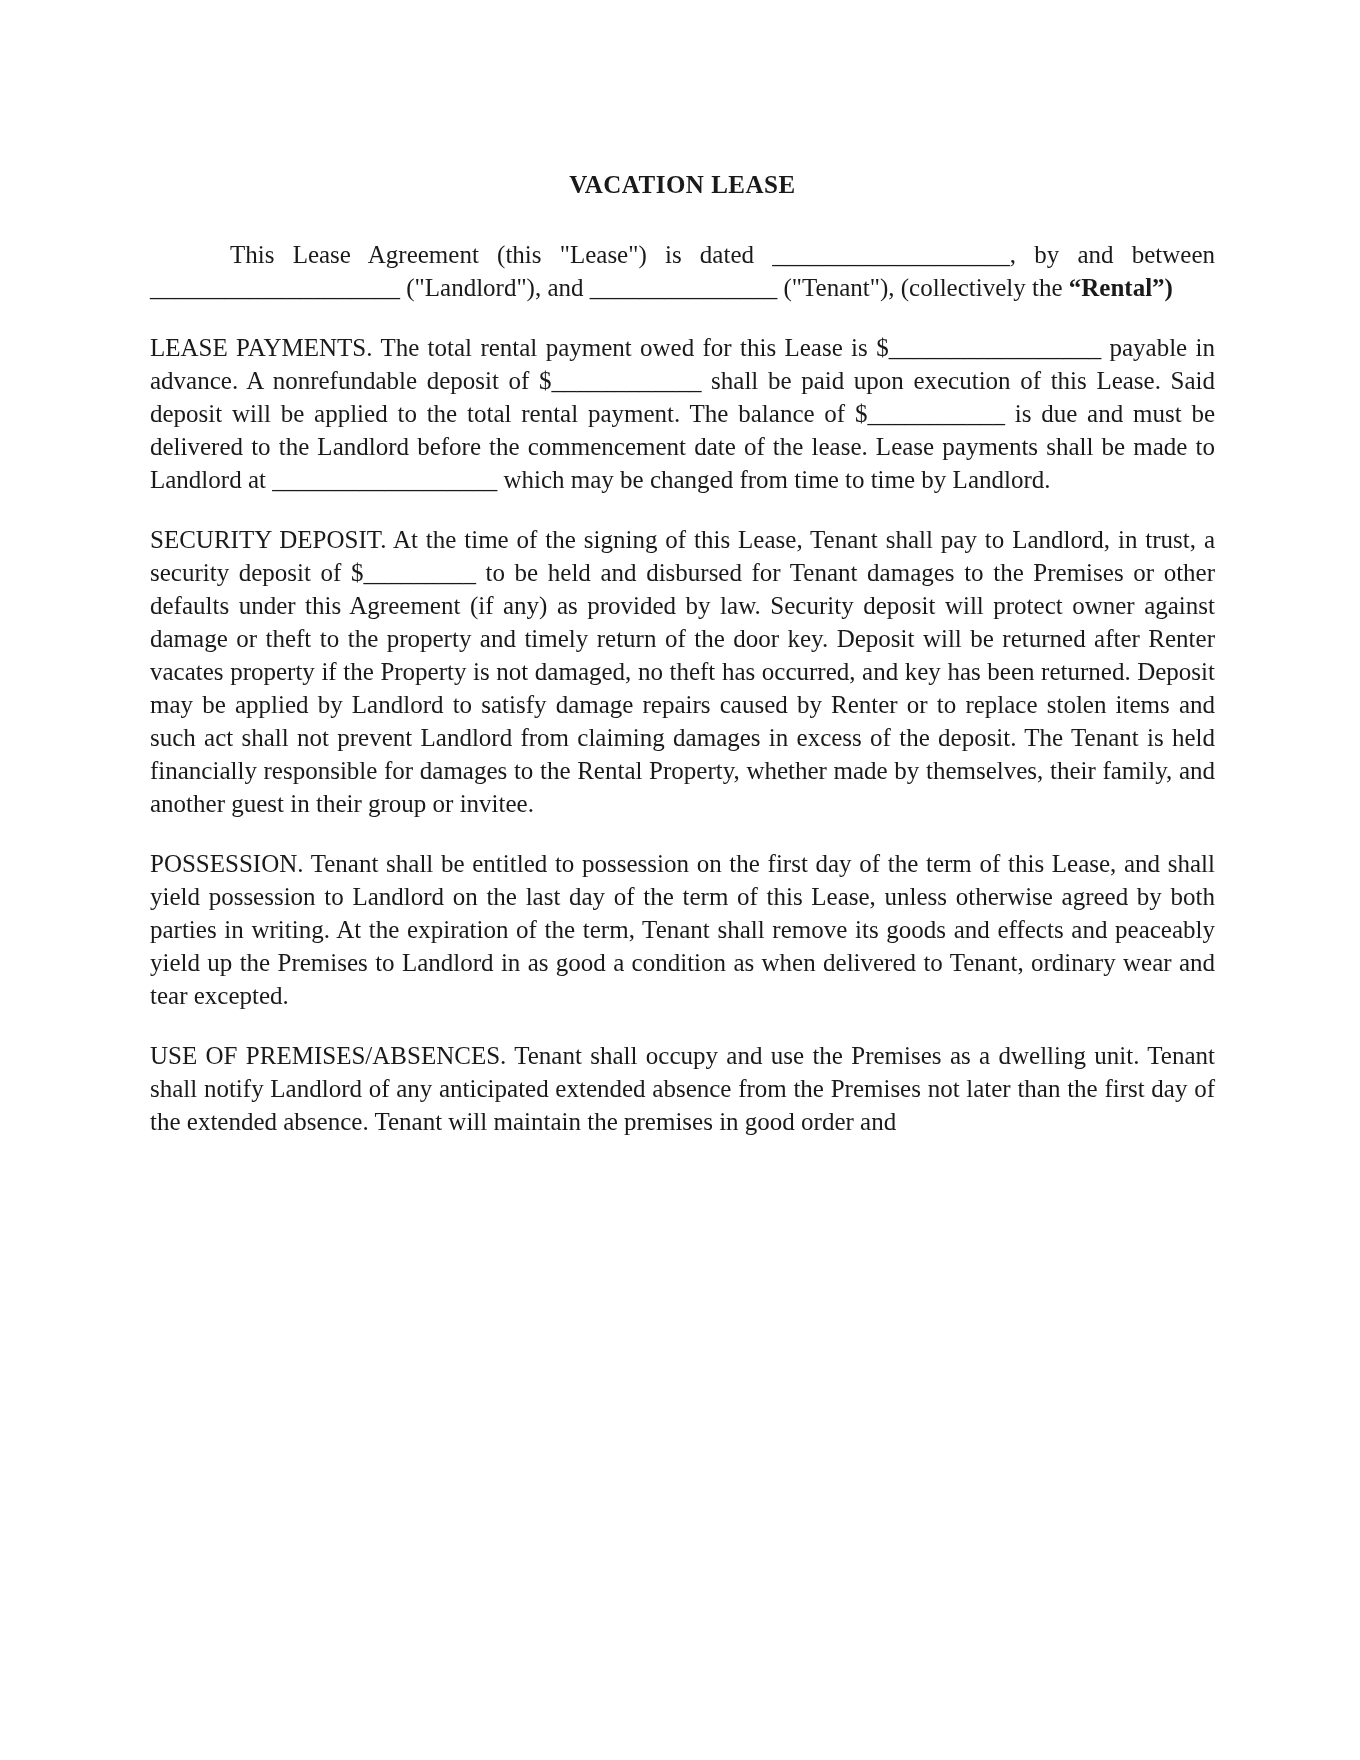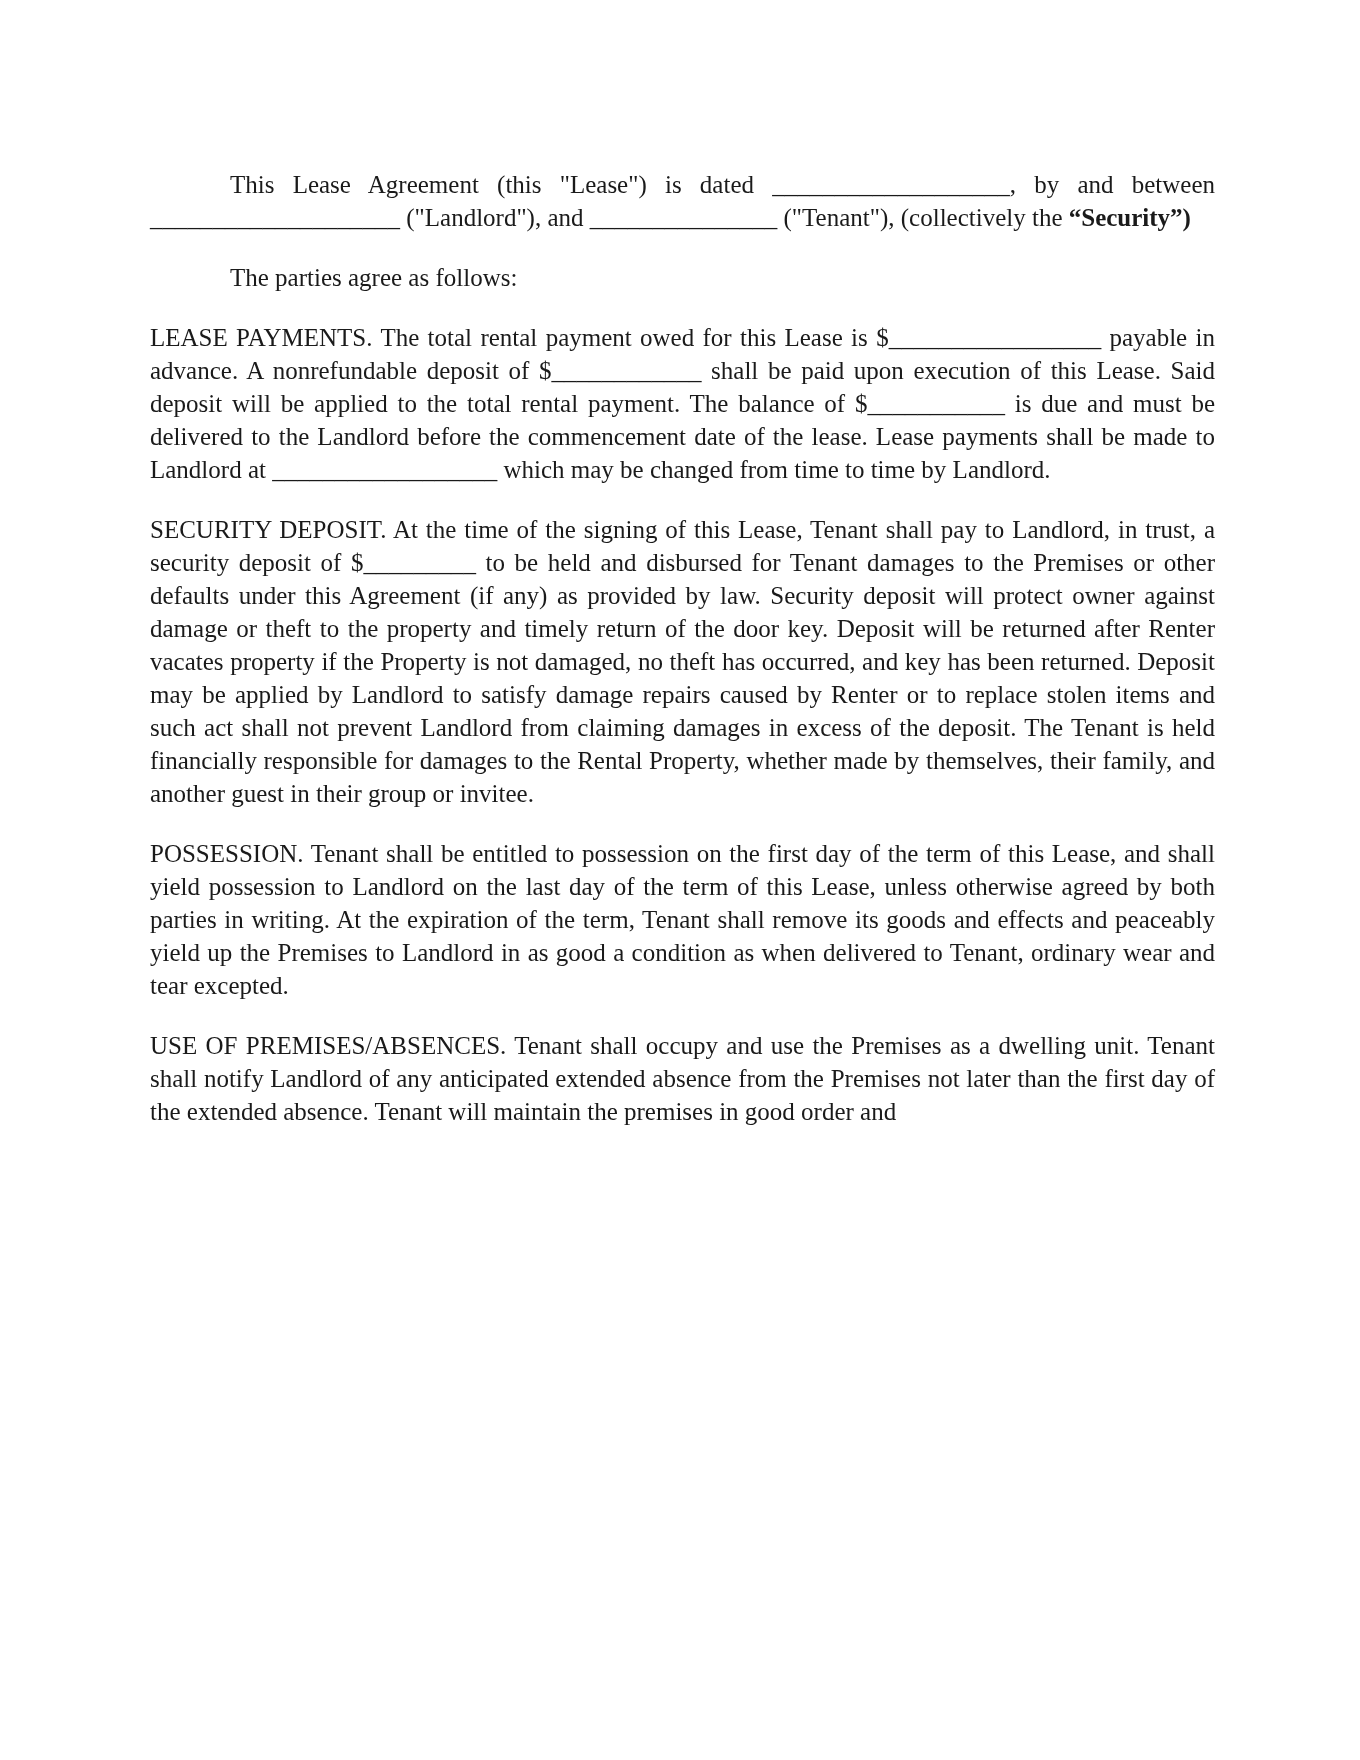--- a/index.html
+++ b/index.html
@@ -36,21 +36,21 @@
     text-indent: 80px;
   }
   .bold {
     font-weight: bold;
   }
 </style>
 </head>
 <body>
 
 <div class="page">
+  <h1 class="doc-title">VACATION LEASE</h1>
   <div id="doc-body">
-      <p class="para indent"><span class="">This Lease Agreement (this "Lease") is dated ___________________, by and between ____________________ ("Landlord"), and _______________ ("Tenant"), (collectively the </span><span class="bold">“Security”)</span></p>
-      <p class="para indent"><span class="">The parties agree as follows:</span></p>
+      <p class="para indent"><span class="">This Lease Agreement (this "Lease") is dated ___________________, by and between ____________________ ("Landlord"), and _______________ ("Tenant"), (collectively the </span><span class="bold">“Rental”)</span></p>
       <p class="para"><span class="">LEASE PAYMENTS. The total rental payment owed for this Lease is $_________________ payable in advance. A nonrefundable deposit of $____________ shall be paid upon execution of this Lease. Said deposit will be applied to the total rental payment. The balance of $___________ is due and must be delivered to the Landlord before the commencement date of the lease. Lease payments shall be made to Landlord at __________________ which may be changed from time to time by Landlord.</span></p>
       <p class="para"><span class="">SECURITY DEPOSIT. At the time of the signing of this Lease, Tenant shall pay to Landlord, in trust, a security deposit of $_________ to be held and disbursed for Tenant damages to the Premises or other defaults under this Agreement (if any) as provided by law. Security deposit will protect owner against damage or theft to the property and timely return of the door key. Deposit will be returned after Renter vacates property if the Property is not damaged, no theft has occurred, and key has been returned. Deposit may be applied by Landlord to satisfy damage repairs caused by Renter or to replace stolen items and such act shall not prevent Landlord from claiming damages in excess of the deposit. The Tenant is held financially responsible for damages to the Rental Property, whether made by themselves, their family, and another guest in their group or invitee.</span></p>
       <p class="para"><span class="">POSSESSION. Tenant shall be entitled to possession on the first day of the term of this Lease, and shall yield possession to Landlord on the last day of the term of this Lease, unless otherwise agreed by both parties in writing. At the expiration of the term, Tenant shall remove its goods and effects and peaceably yield up the Premises to Landlord in as good a condition as when delivered to Tenant, ordinary wear and tear excepted.</span></p>
       <p class="para"><span class="">USE OF PREMISES/ABSENCES. Tenant shall occupy and use the Premises as a dwelling unit. Tenant shall notify Landlord of any anticipated extended absence from the Premises not later than the first day of the extended absence. Tenant will maintain the premises in good order and</span></p>
     </div>
 </div>
 
 </body></html>

